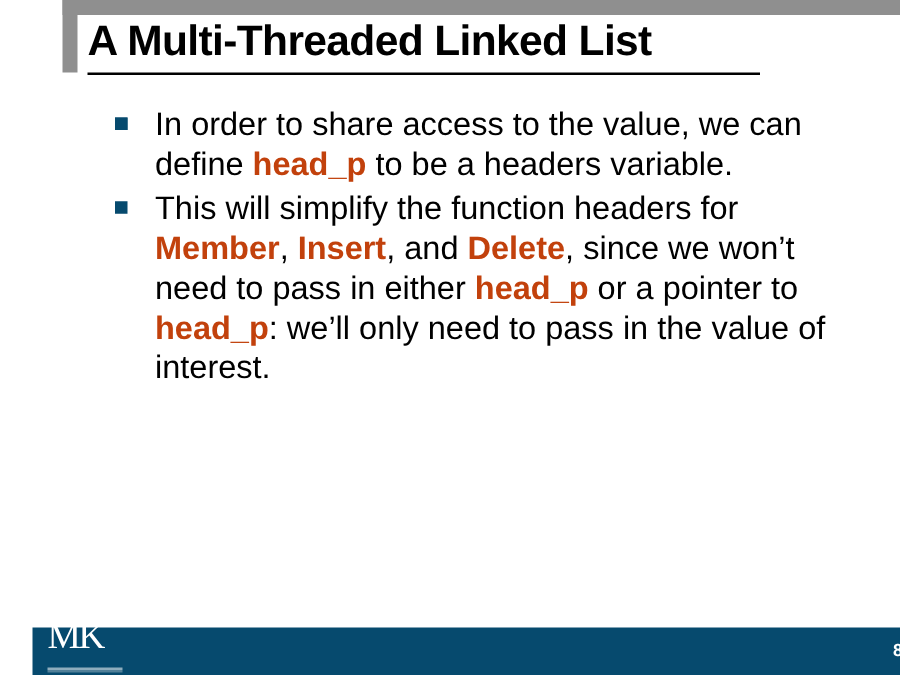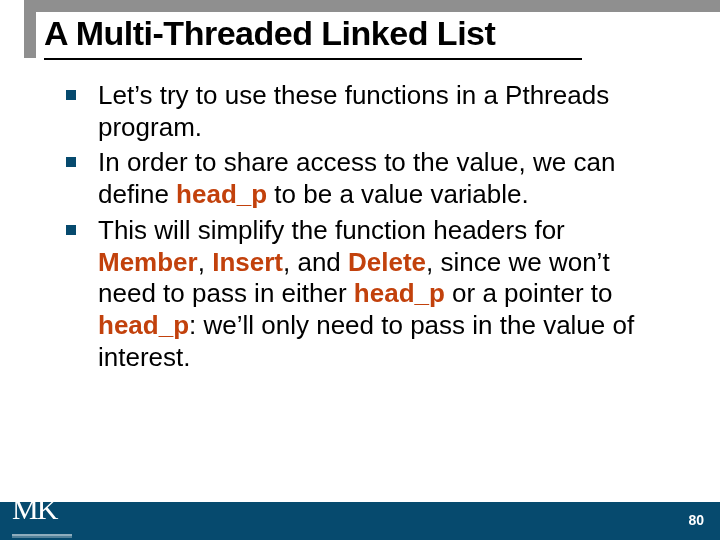--- a/index.html
+++ b/index.html
@@ -9,20 +9,21 @@
     height: 540px;
     font-family: Arial, Helvetica, sans-serif;
     background: #fff;
     overflow: hidden;
   }
   .slide {
     position: relative;
     width: 686px;
     height: 540px;
     box-sizing: border-box;
+    margin-left: 26px;
   }
   .title-bar-top {
     position: absolute;
     top: 0;
     left: 24px;
     width: 696px;
     height: 12px;
     background: #8f8f8f;
   }
   .title-bar-left {
@@ -146,22 +147,22 @@
 <div class="slide">
 
   <div class="title-bar-top"></div>
   <div class="title-bar-left"></div>
 
   <div class="slide-title">A Multi-Threaded Linked List</div>
   <div class="title-underline"></div>
 
   <div class="body">
     <ul id="bullet-list">
-        <li><span class="bullet-icon"></span><span>Let’s try to use these functions in a Pthreads program.</span></li>
-        <li><span class="bullet-icon"></span><span>In order to share access to the value, we can define </span><span class="kw">head_p</span><span> to be a value variable.</span></li>
+        <li><span class="bullet-icon"></span></li>
+        <li><span class="bullet-icon"></span><span>In order to share access to the value, we can define </span><span class="kw">head_p</span><span> to be a headers variable.</span></li>
         <li><span class="bullet-icon"></span><span>This will simplify the function headers for </span><span class="kw">Member</span><span>, </span><span class="kw">Insert</span><span>, and </span><span class="kw">Delete</span><span>, since we won’t need to pass in either </span><span class="kw">head_p</span><span> or a pointer to </span><span class="kw">head_p</span><span>: we’ll only need to pass in the value of interest.</span></li>
       </ul>
   </div>
 
   <div class="footer">
     <div class="logo">
       <span class="logo-m">MK</span>
       <div class="logo-under"></div>
       <div class="logo-under2"></div>
     </div>

